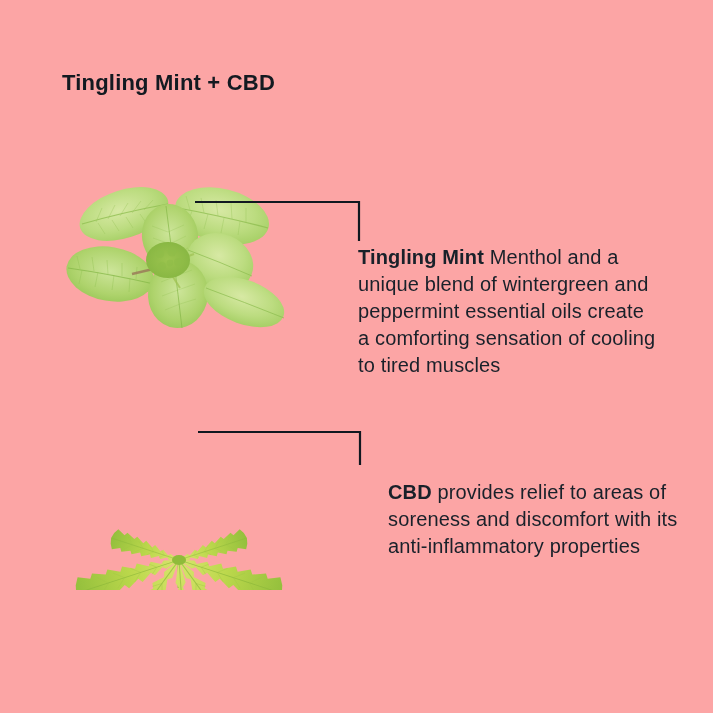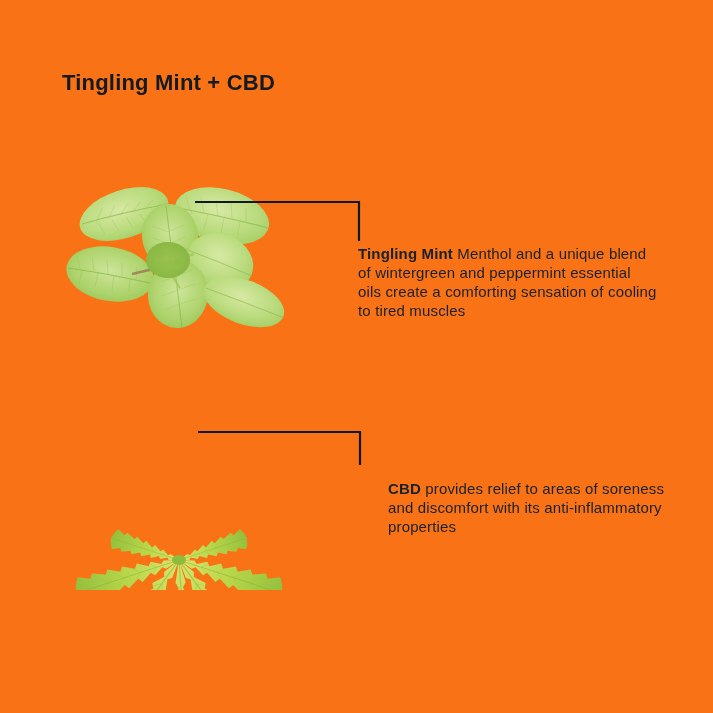--- a/index.html
+++ b/index.html
@@ -9,43 +9,43 @@
   body {
     width: 713px;
     height: 713px;
     overflow: hidden;
     font-family: "Liberation Sans", sans-serif;
   }
   #infographic {
     position: relative;
     width: 713px;
     height: 713px;
-    background: #f97316;
+    background: #fca5a5;
     overflow: hidden;
   }
 
   
   #page-title {
     position: absolute;
     left: 62px;
     top: 70px;
     font-size: 22px;
     font-weight: bold;
     letter-spacing: 0.2px;
     color: #131a21;
     white-space: nowrap;
   }
 
   
   .callout-text {
     position: absolute;
     left: 358px;
     width: 300px;
-    font-size: 15px;
-    line-height: 19px;
+    font-size: 20px;
+    line-height: 27px;
     color: #19212a;
     letter-spacing: 0.15px;
   }
   .callout-text .lead {
     font-weight: bold;
   }
   #mint-text { top: 244px; }
   #cbd-text  { top: 479px; margin-left: 30px; }
 
   

